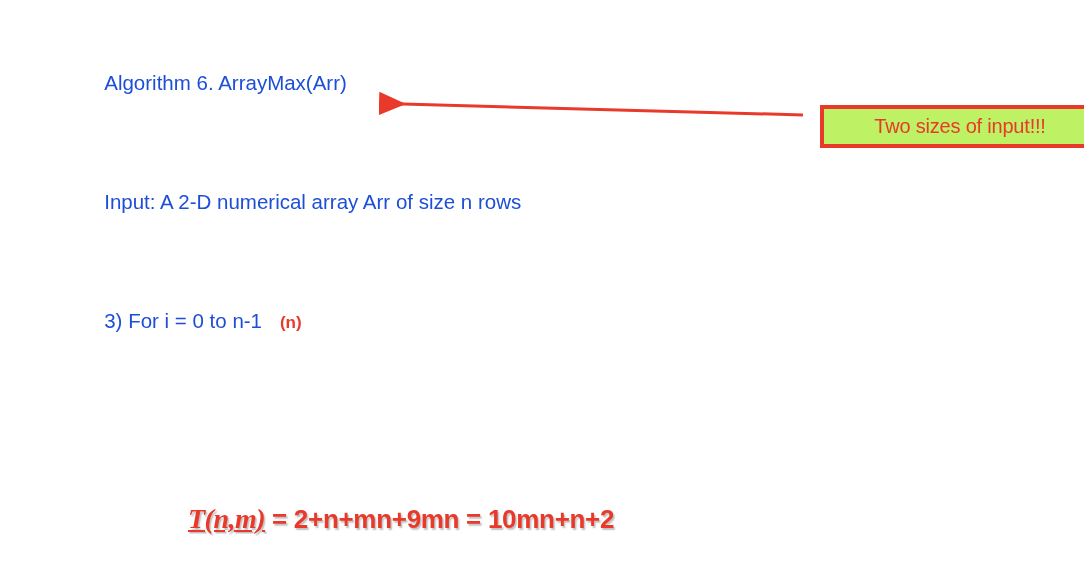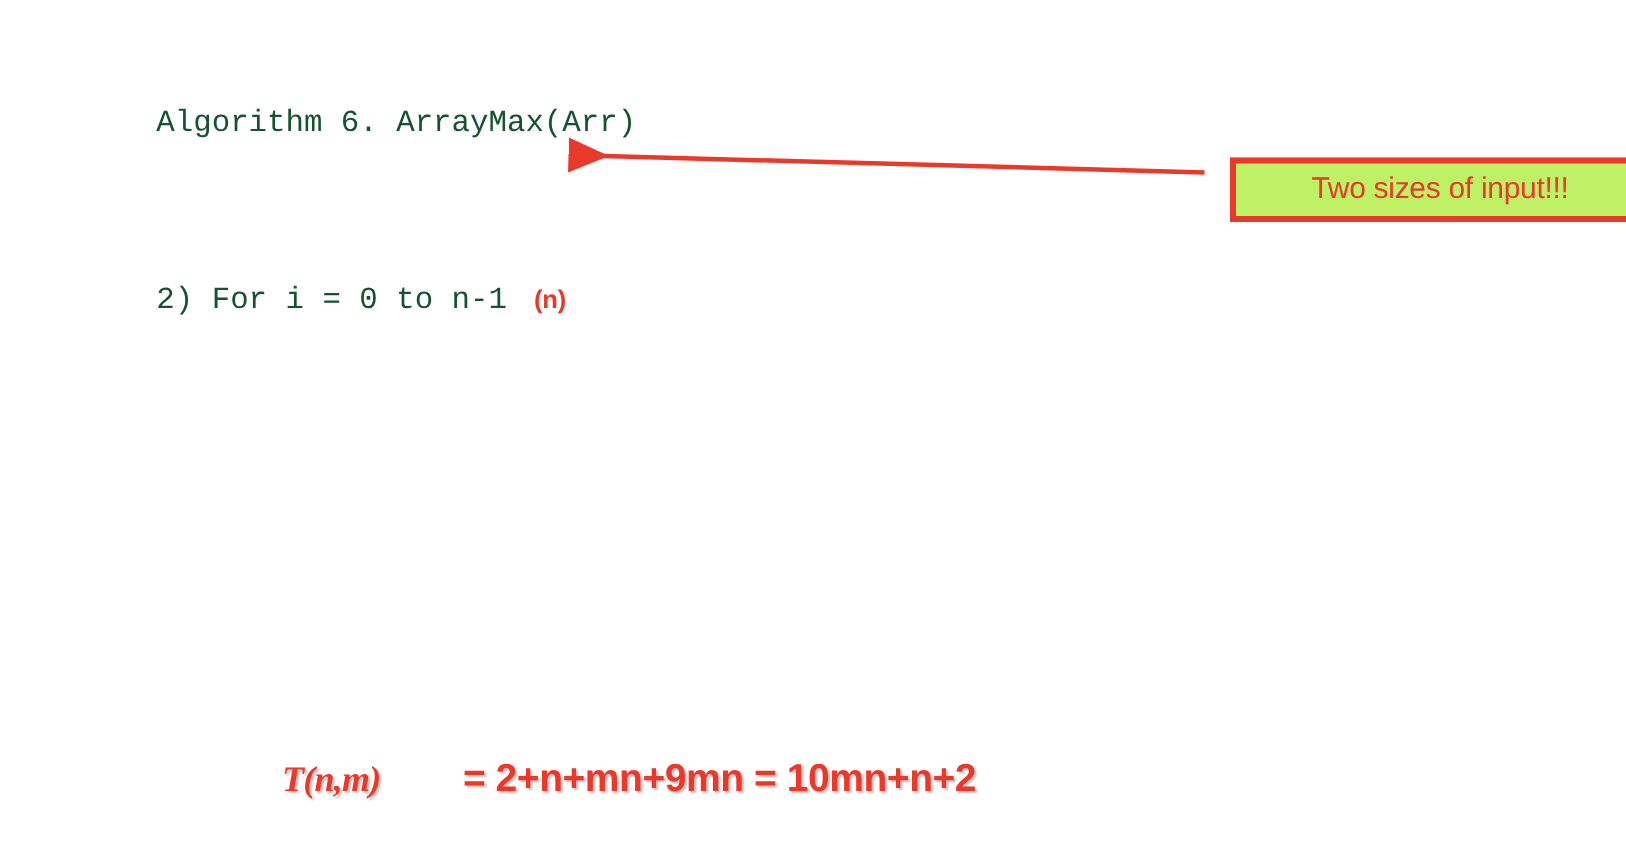--- a/index.html
+++ b/index.html
@@ -25,23 +25,23 @@
   }
   .algo-line {
     font-family: "Liberation Mono", "DejaVu Sans Mono", monospace;
     font-size: 20.5px;
     line-height: 39px;
     color: #000000;
     white-space: pre;
     position: relative;
   }
   .algo-code {
-    font-family: Liberation Mono, monospace;
+    font-family: Liberation Sans, sans-serif;
     font-size: 20.5px;
-    color: #14532d;
+    color: #1d4ed8;
     white-space: pre;
   }
   .cost {
     font-family: "Liberation Sans", sans-serif;
     font-size: 17px;
     font-weight: bold;
     color: #E8392A;
     white-space: pre;
     letter-spacing: -0.1px;
   }
@@ -85,47 +85,50 @@
   #total-formula {
     position: absolute;
     left: 188px;
     top: 503px;
     white-space: nowrap;
     color: #E8392A;
     text-shadow: 1.5px 1.5px 1.5px rgba(140,140,140,0.55);
   }
   .tf-sym {
     font-family: "Liberation Serif", "DejaVu Serif", serif;
-    font-size: 24px;
+    font-size: 28px;
     font-weight: bold;
     font-style: italic;
     letter-spacing: -0.5px;
+    text-decoration: underline;
   }
   .tf-rest {
     font-family: "Liberation Sans", sans-serif;
     font-size: 26px;
     font-weight: bold;
     letter-spacing: -0.3px;
-    padding-left: 48px;
   }
 </style>
 </head>
 <body>
 
 <div id="algorithm-listing">
 
   <div class="algo-line">
     <span class="algo-code">Algorithm 6. ArrayMax(Arr)</span>
   </div>
 
+  <div class="algo-line">
+    <span class="algo-code">Input: A 2-D numerical array Arr of size n rows</span>
+  </div>
 
 
 
   <div class="algo-line">
-    <span class="algo-code">2) For i = 0 to n-1</span><span class="cost cost-pad-2">(n)</span>
+    <span class="algo-code">3) For i = 0 to n-1</span><span class="cost cost-pad-2">(n)</span>
   </div>
 
 </div>
 
 <svg id="callout-arrow" viewBox="0 0 430 45">
   <defs>
     <marker id="arrowhead" markerWidth="9" markerHeight="9" refX="7" refY="4.5" orient="auto">
       <polygon points="0,4.5 9,0.6 9,8.4" fill="#E8392A"></polygon>
     </marker>
   </defs>

